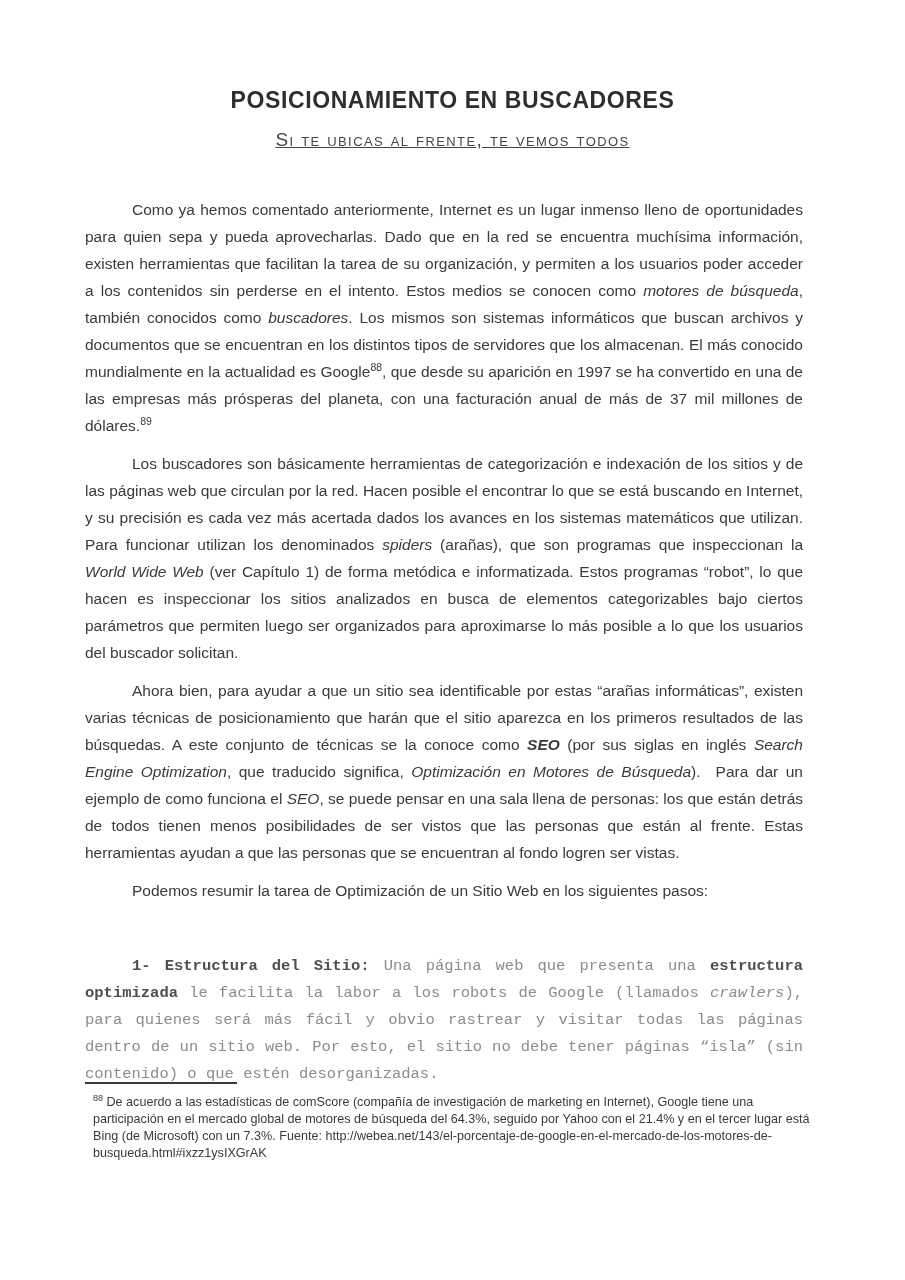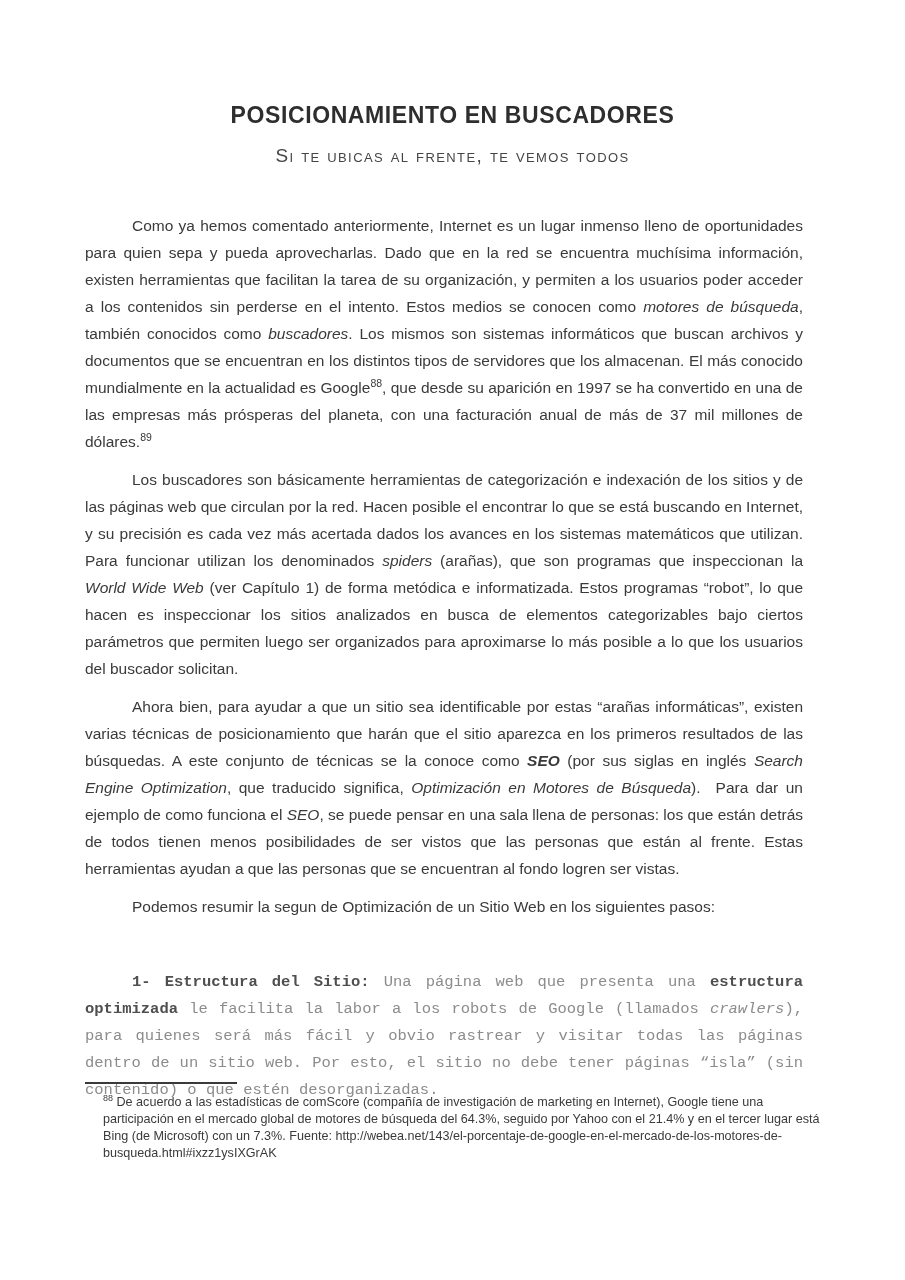--- a/index.html
+++ b/index.html
@@ -13,37 +13,38 @@
     height: 1280px;
     margin: 0 auto;
     background: #ffffff;
     font-family: "Liberation Sans", "DejaVu Sans", sans-serif;
     color: var(--body-text, #3a3a3a);
     box-sizing: border-box;
     padding: 86px 85px 0 85px;
     overflow: hidden;
   }
   .doc-title {
-    margin: 15px;
+    margin: 0;
     font-size: 23px;
     line-height: 28px;
     font-weight: bold;
     text-align: center;
     letter-spacing: 0.6px;
     color: var(--title-text, #2e2e2e);
   }
   .doc-subtitle {
     margin: 14px 0 0 0;
     font-size: 19px;
     line-height: 24px;
     font-weight: normal;
     font-variant: small-caps;
     text-align: center;
     letter-spacing: 1.4px;
     color: var(--subtitle-text, #454545);
+    text-decoration: underline;
   }
   .body-text {
     margin-top: 44px;
   }
   p.para {
     margin: 0 17px 11px 0;
     font-size: 15.5px;
     line-height: 27px;
     text-align: justify;
     text-indent: 47px;
@@ -67,21 +68,21 @@
     left: 85px;
     right: 85px;
   }
   .fn-rule {
     width: 152px;
     height: 0;
     border-top: 2px solid #3a3a3a;
     margin: 0 0 10px 0;
   }
   p.footnote {
-    margin: 0 0 12px 18px;
+    margin: 0 0 12px 8px;
     font-size: 12.6px;
     line-height: 17px;
     text-align: left;
     color: var(--body-text, #3a3a3a);
     word-break: break-word;
   }
   p.footnote .run-sup { font-size: 9px; }
   .page-number {
     margin-top: 6px;
     text-align: right;
@@ -95,21 +96,21 @@
 <div class="page">
 
   <h1 class="doc-title">POSICIONAMIENTO EN BUSCADORES</h1>
 
   <h2 class="doc-subtitle">Si te ubicas al frente, te vemos todos</h2>
 
   <div class="body-text">
       <p class="para"><span class="run-r">Como ya hemos comentado anteriormente, Internet es un lugar inmenso lleno de oportunidades para quien sepa y pueda aprovecharlas. Dado que en la red se encuentra muchísima información, existen herramientas que facilitan la tarea de su organización, y permiten a los usuarios poder acceder a los contenidos sin perderse en el intento. Estos medios se conocen como </span><span class="run-i">motores de búsqueda</span><span class="run-r">, también conocidos como </span><span class="run-i">buscadores</span><span class="run-r">. Los mismos son sistemas informáticos que buscan archivos y documentos que se encuentran en los distintos tipos de servidores que los almacenan. El más conocido mundialmente en la actualidad es Google</span><span class="run-sup">88</span><span class="run-r">, que desde su aparición en 1997 se ha convertido en una de las empresas más prósperas del planeta, con una facturación anual de más de 37 mil millones de dólares.</span><span class="run-sup">89</span></p>
       <p class="para"><span class="run-r">Los buscadores son básicamente herramientas de categorización e indexación de los sitios y de las páginas web que circulan por la red. Hacen posible el encontrar lo que se está buscando en Internet, y su precisión es cada vez más acertada dados los avances en los sistemas matemáticos que utilizan. Para funcionar utilizan los denominados </span><span class="run-i">spiders</span><span class="run-r"> (arañas), que son programas que inspeccionan la </span><span class="run-i">World Wide Web</span><span class="run-r"> (ver Capítulo 1) de forma metódica e informatizada. Estos programas “robot”, lo que hacen es inspeccionar los sitios analizados en busca de elementos categorizables bajo ciertos parámetros que permiten luego ser organizados para aproximarse lo más posible a lo que los usuarios del buscador solicitan.</span></p>
       <p class="para"><span class="run-r">Ahora bien, para ayudar a que un sitio sea identificable por estas “arañas informáticas”, existen varias técnicas de posicionamiento que harán que el sitio aparezca en los primeros resultados de las búsquedas. A este conjunto de técnicas se la conoce como </span><span class="run-bi">SEO</span><span class="run-r"> (por sus siglas en inglés </span><span class="run-i">Search Engine Optimization</span><span class="run-r">, que traducido significa, </span><span class="run-i">Optimización en Motores de Búsqueda</span><span class="run-r">).&nbsp; Para dar un ejemplo de como funciona el </span><span class="run-i">SEO</span><span class="run-r">, se puede pensar en una sala llena de personas: los que están detrás de todos tienen menos posibilidades de ser vistos que las personas que están al frente. Estas herramientas ayudan a que las personas que se encuentran al fondo logren ser vistas.</span></p>
-      <p class="para"><span class="run-r">Podemos resumir la segun de Optimización de un Sitio Web en los siguientes pasos:</span></p>
+      <p class="para"><span class="run-r">Podemos resumir la tarea de Optimización de un Sitio Web en los siguientes pasos:</span></p>
       <p class="para muted gap"><span class="run-b">1- Estructura del Sitio:</span><span class="run-r"> Una página web que presenta una </span><span class="run-b">estructura optimizada</span><span class="run-r"> le facilita la labor a los robots de Google (llamados </span><span class="run-i">crawlers</span><span class="run-r">), para quienes será más fácil y obvio rastrear y visitar todas las páginas dentro de un sitio web. Por esto, el sitio no debe tener páginas “isla” (sin contenido) o que estén desorganizadas.</span></p>
     </div>
 
   <div class="footer">
     <div class="fn-rule"></div>
     <div>
         <p class="footnote"><span class="run-sup">88</span><span class="run-r"> De acuerdo a las estadísticas de comScore (compañía de investigación de marketing en Internet), Google tiene una participación en el mercado global de motores de búsqueda del 64.3%, seguido por Yahoo con el 21.4% y en el tercer lugar está Bing (de Microsoft) con un 7.3%. Fuente: http://webea.net/143/el-porcentaje-de-google-en-el-mercado-de-los-motores-de-busqueda.html#ixzz1ysIXGrAK</span></p>
       </div>
   </div>
 

